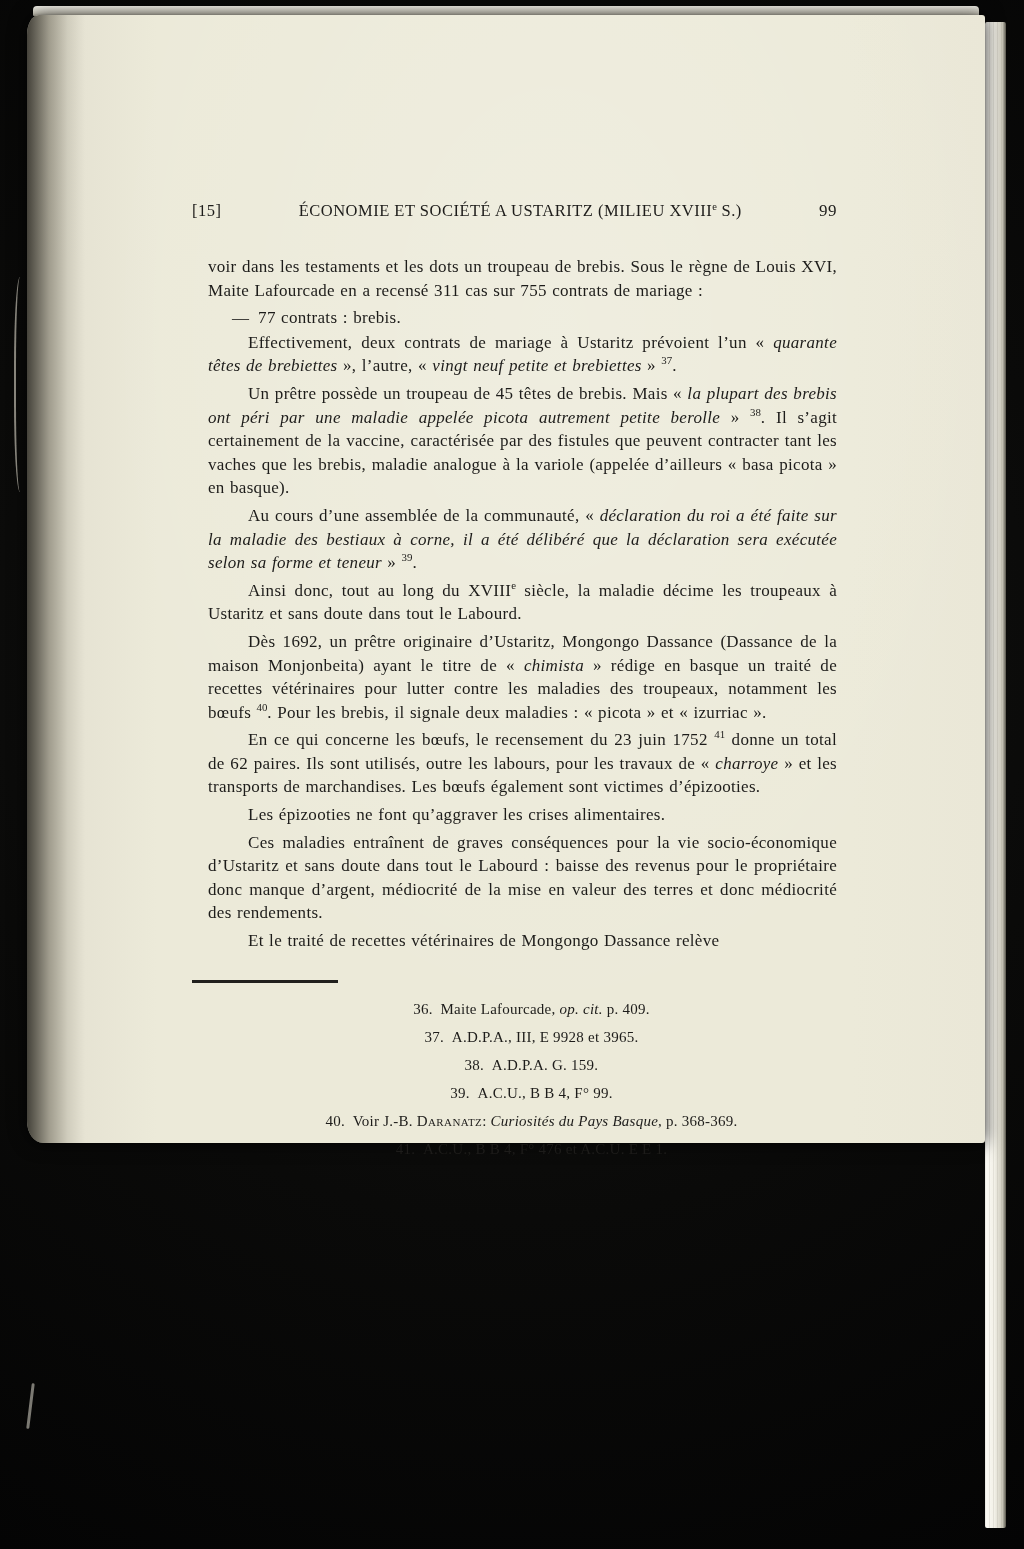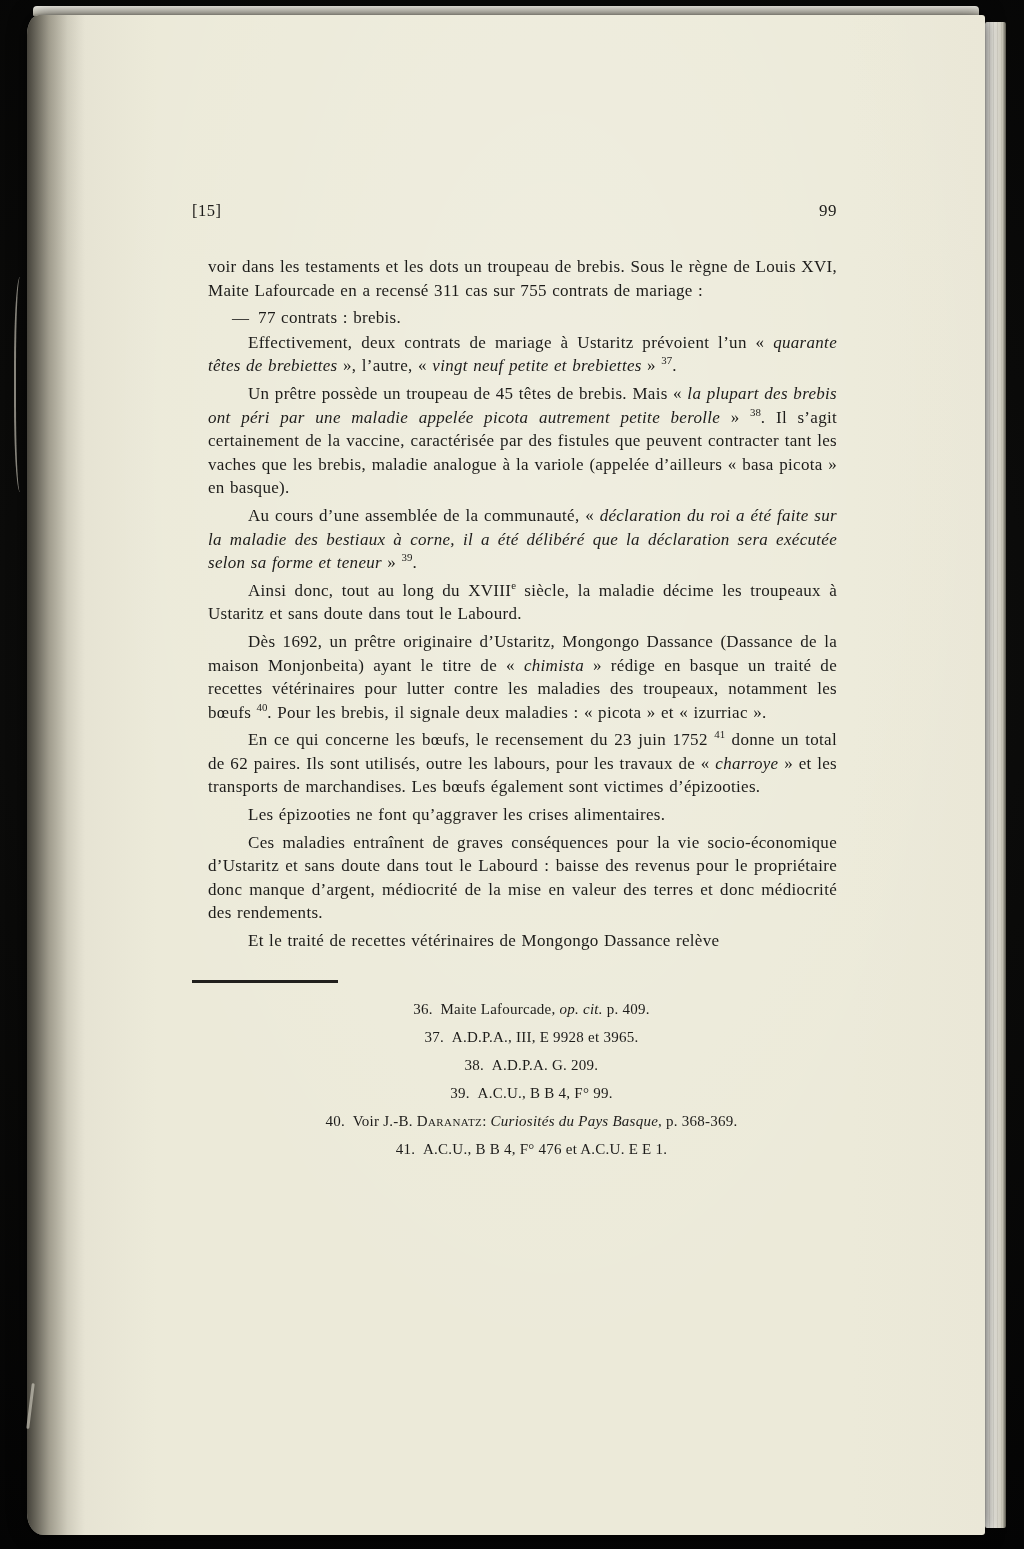--- a/index.html
+++ b/index.html
@@ -33,21 +33,21 @@
     border-radius: 2px;
     background:
       repeating-linear-gradient(90deg, rgba(90,85,70,0.10) 0 1px, rgba(255,255,255,0) 1px 4px),
       linear-gradient(90deg, #fcfbf6 0%, #f2f0e7 45%, #cecbbd 82%, #5a584e 100%);
   }
   .page {
     position: absolute;
     left: 27px;
     top: 15px;
     width: 958px;
-    height: 1520px;
+    height: 1128px;
     background:
       radial-gradient(ellipse at 55% 28%, rgba(255,255,255,0.18) 0%, rgba(255,255,255,0) 62%),
       linear-gradient(90deg, #d7d3c1 0px, #e6e3d3 52px, #ecead9 130px, #ecead9 86%, #eae7d7 100%);
     border-radius: 12px 3px 3px 16px / 20px 3px 3px 22px;
     box-shadow: 0 0 18px rgba(0,0,0,0.8);
     text-decoration: underline;
   }
   .spine-shadow {
     position: absolute;
     left: 0;
@@ -143,20 +143,21 @@
   <div class="page">
     <div class="spine-shadow">
       <div class="spine-highlight"></div>
       <div class="spine-mark"></div>
     </div>
 
     <div class="content">
 
       <div class="page-header">
         <span class="header-index">[15]</span>
+        <span class="header-title">ÉCONOMIE ET SOCIÉTÉ A USTARITZ (MILIEU XVIII<sup>e</sup> S.)</span>
         <span class="header-page-number">99</span>
       </div>
 
       <div class="body-text">
           <p class="para continuation">voir dans les testaments et les dots un troupeau de brebis. Sous le règne de Louis XVI, Maite Lafourcade en a recensé 311 cas sur 755 contrats de mariage&nbsp;:</p>
           <p class="para dash-item">— 77 contrats&nbsp;: brebis.</p>
           <p class="para indented">Effectivement, deux contrats de mariage à Ustaritz prévoient l’un «&nbsp;<em>quarante têtes de brebiettes</em>&nbsp;», l’autre, «&nbsp;<em>vingt neuf petite et brebiettes</em>&nbsp;»&nbsp;<sup>37</sup>.</p>
           <p class="para indented">Un prêtre possède un troupeau de 45 têtes de brebis. Mais «&nbsp;<em>la plupart des brebis ont péri par une maladie appelée picota autrement petite berolle</em>&nbsp;»&nbsp;<sup>38</sup>. Il s’agit certainement de la vaccine, caractérisée par des fistules que peuvent contracter tant les vaches que les brebis, maladie analogue à la variole (appelée d’ailleurs «&nbsp;basa picota&nbsp;» en basque).</p>
           <p class="para indented">Au cours d’une assemblée de la communauté, «&nbsp;<em>déclaration du roi a été faite sur la maladie des bestiaux à corne, il a été délibéré que la déclaration sera exécutée selon sa forme et teneur</em>&nbsp;»&nbsp;<sup>39</sup>.</p>
           <p class="para indented">Ainsi donc, tout au long du XVIII<sup>e</sup> siècle, la maladie décime les troupeaux à Ustaritz et sans doute dans tout le Labourd.</p>
@@ -165,21 +166,21 @@
           <p class="para indented">Les épizooties ne font qu’aggraver les crises alimentaires.</p>
           <p class="para indented">Ces maladies entraînent de graves conséquences pour la vie socio-économique d’Ustaritz et sans doute dans tout le Labourd&nbsp;: baisse des revenus pour le propriétaire donc manque d’argent, médiocrité de la mise en valeur des terres et donc médiocrité des rendements.</p>
           <p class="para indented">Et le traité de recettes vétérinaires de Mongongo Dassance relève</p>
         </div>
 
       <div class="footnote-rule"></div>
 
       <div class="footnotes">
           <p class="footnote">36. Maite Lafourcade, <em>op. cit.</em> p. 409.</p>
           <p class="footnote">37. A.D.P.A., III, E 9928 et 3965.</p>
-          <p class="footnote">38. A.D.P.A. G. 209.</p>
+          <p class="footnote">38. A.D.P.A. G. 159.</p>
           <p class="footnote">39. A.C.U., B B 4, F° 99.</p>
           <p class="footnote">40. Voir J.-B. <span class="smallcaps">Daranatz</span>: <em>Curiosités du Pays Basque</em>, p. 368-369.</p>
           <p class="footnote">41. A.C.U., B B 4, F° 476 et A.C.U. E E 1.</p>
         </div>
 
     </div>
   </div>
 </div>
 
 </body></html>

